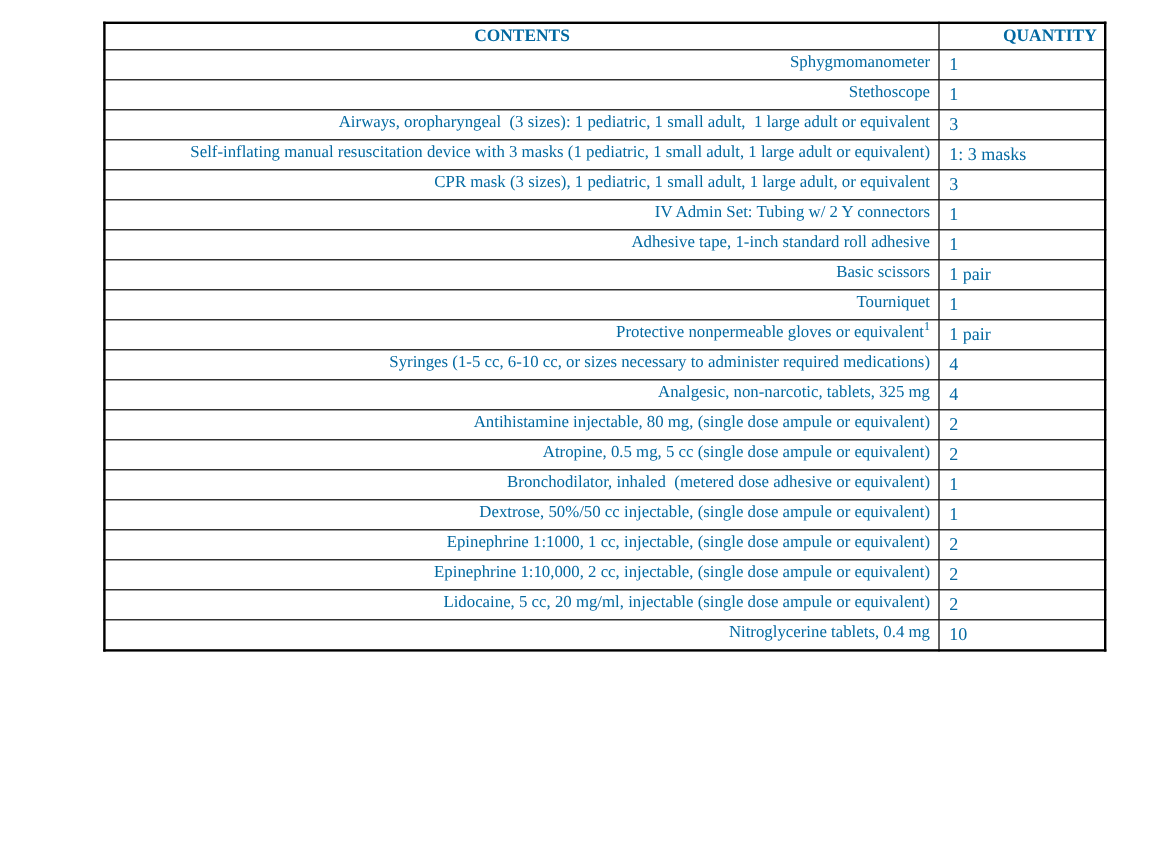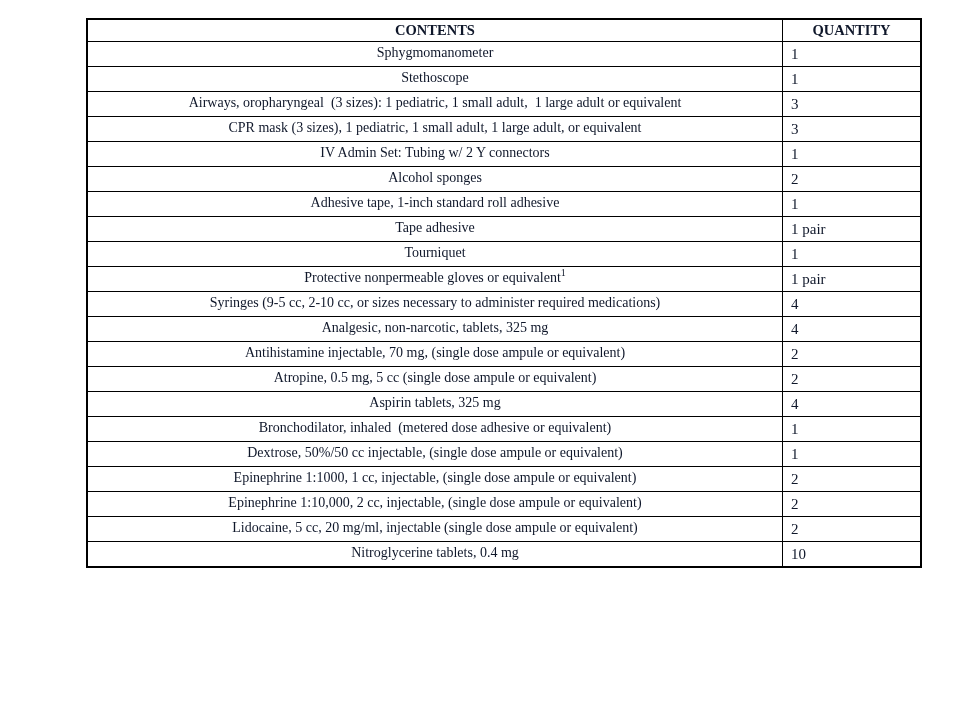--- a/index.html
+++ b/index.html
@@ -7,21 +7,21 @@
     padding: 0;
     background: #ffffff;
   }
   .page {
     position: relative;
     width: 980px;
     height: 712px;
     background: #ffffff;
     overflow: hidden;
     font-family: "Liberation Serif", serif;
-    color: #0f172a;
+    color: #0369a1;
   }
   table.kit-table {
     position: absolute;
     left: 86px;
     top: 18px;
     width: 807px;
     border-collapse: collapse;
     table-layout: fixed;
     border: 2px solid #000000;
   }
@@ -32,28 +32,28 @@
   }
   .kit-table th {
     font-weight: bold;
     font-size: 14.5px;
     line-height: 17px;
     padding: 2px 6px;
     height: 17px;
     text-align: center;
   }
   th.col-contents { width: 682px; }
-  th.col-quantity { width: 125px; }
+  th.col-quantity { width: 125px; text-align: right; }
   td.cell-contents {
     font-size: 14px;
     line-height: 18px;
     padding: 2px 7px 3px 7px;
     height: 19px;
     white-space: pre-wrap;
-    text-align: center;
+    text-align: right;
   }
   td.cell-quantity {
     font-size: 15px;
     line-height: 18px;
     padding: 3px 8px 2px 8px;
     text-align: left;
   }
   td.cell-contents sup {
     font-size: 10px;
     line-height: 0;
@@ -78,66 +78,62 @@
         </tr>
         <tr>
           <td class="cell-contents">Stethoscope</td>
           <td class="cell-quantity">1</td>
         </tr>
         <tr>
           <td class="cell-contents">Airways, oropharyngeal  (3 sizes): 1 pediatric, 1 small adult,  1 large adult or equivalent</td>
           <td class="cell-quantity">3</td>
         </tr>
         <tr>
+          <td class="cell-contents">Self-inflating manual resuscitation device with 3 masks (1 pediatric, 1 small adult, 1 large adult or equivalent)</td>
+          <td class="cell-quantity">1: 3 masks</td>
+        </tr>
+        <tr>
           <td class="cell-contents">CPR mask (3 sizes), 1 pediatric, 1 small adult, 1 large adult, or equivalent</td>
           <td class="cell-quantity">3</td>
         </tr>
         <tr>
           <td class="cell-contents">IV Admin Set: Tubing w/ 2 Y connectors</td>
           <td class="cell-quantity">1</td>
         </tr>
         <tr>
-          <td class="cell-contents">Alcohol sponges</td>
-          <td class="cell-quantity">2</td>
-        </tr>
-        <tr>
           <td class="cell-contents">Adhesive tape, 1-inch standard roll adhesive</td>
           <td class="cell-quantity">1</td>
         </tr>
         <tr>
-          <td class="cell-contents">Tape adhesive</td>
+          <td class="cell-contents">Basic scissors</td>
           <td class="cell-quantity">1 pair</td>
         </tr>
         <tr>
           <td class="cell-contents">Tourniquet</td>
           <td class="cell-quantity">1</td>
         </tr>
         <tr>
           <td class="cell-contents">Protective nonpermeable gloves or equivalent<sup>1</sup></td>
           <td class="cell-quantity">1 pair</td>
         </tr>
         <tr>
-          <td class="cell-contents">Syringes (9-5 cc, 2-10 cc, or sizes necessary to administer required medications)</td>
+          <td class="cell-contents">Syringes (1-5 cc, 6-10 cc, or sizes necessary to administer required medications)</td>
           <td class="cell-quantity">4</td>
         </tr>
         <tr>
           <td class="cell-contents">Analgesic, non-narcotic, tablets, 325 mg</td>
           <td class="cell-quantity">4</td>
         </tr>
         <tr>
-          <td class="cell-contents">Antihistamine injectable, 70 mg, (single dose ampule or equivalent)</td>
+          <td class="cell-contents">Antihistamine injectable, 80 mg, (single dose ampule or equivalent)</td>
           <td class="cell-quantity">2</td>
         </tr>
         <tr>
           <td class="cell-contents">Atropine, 0.5 mg, 5 cc (single dose ampule or equivalent)</td>
           <td class="cell-quantity">2</td>
-        </tr>
-        <tr>
-          <td class="cell-contents">Aspirin tablets, 325 mg</td>
-          <td class="cell-quantity">4</td>
         </tr>
         <tr>
           <td class="cell-contents">Bronchodilator, inhaled  (metered dose adhesive or equivalent)</td>
           <td class="cell-quantity">1</td>
         </tr>
         <tr>
           <td class="cell-contents">Dextrose, 50%/50 cc injectable, (single dose ampule or equivalent)</td>
           <td class="cell-quantity">1</td>
         </tr>
         <tr>

